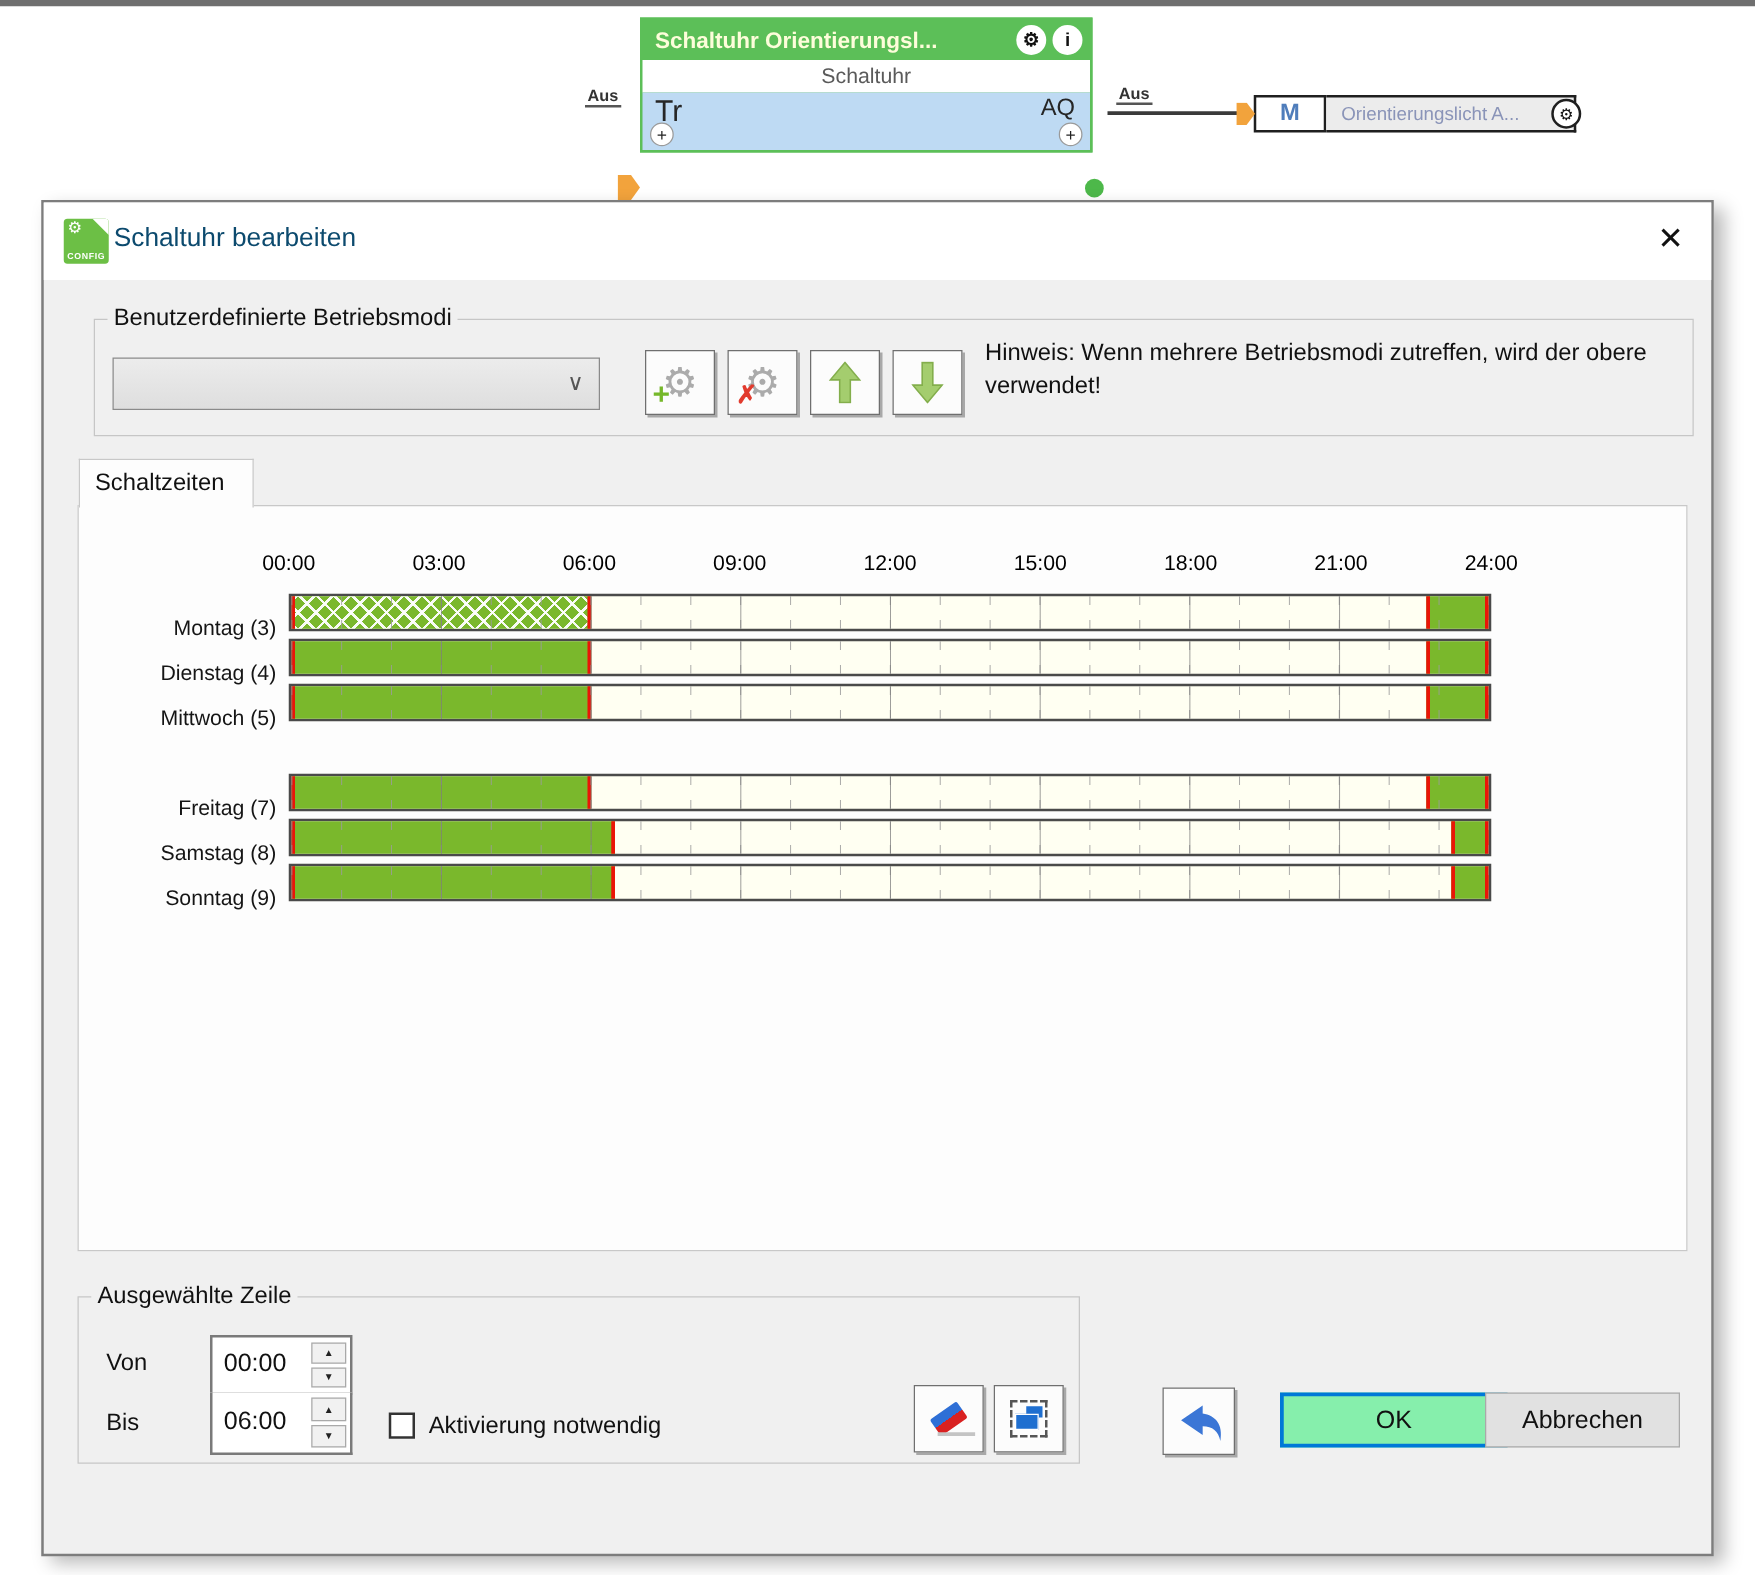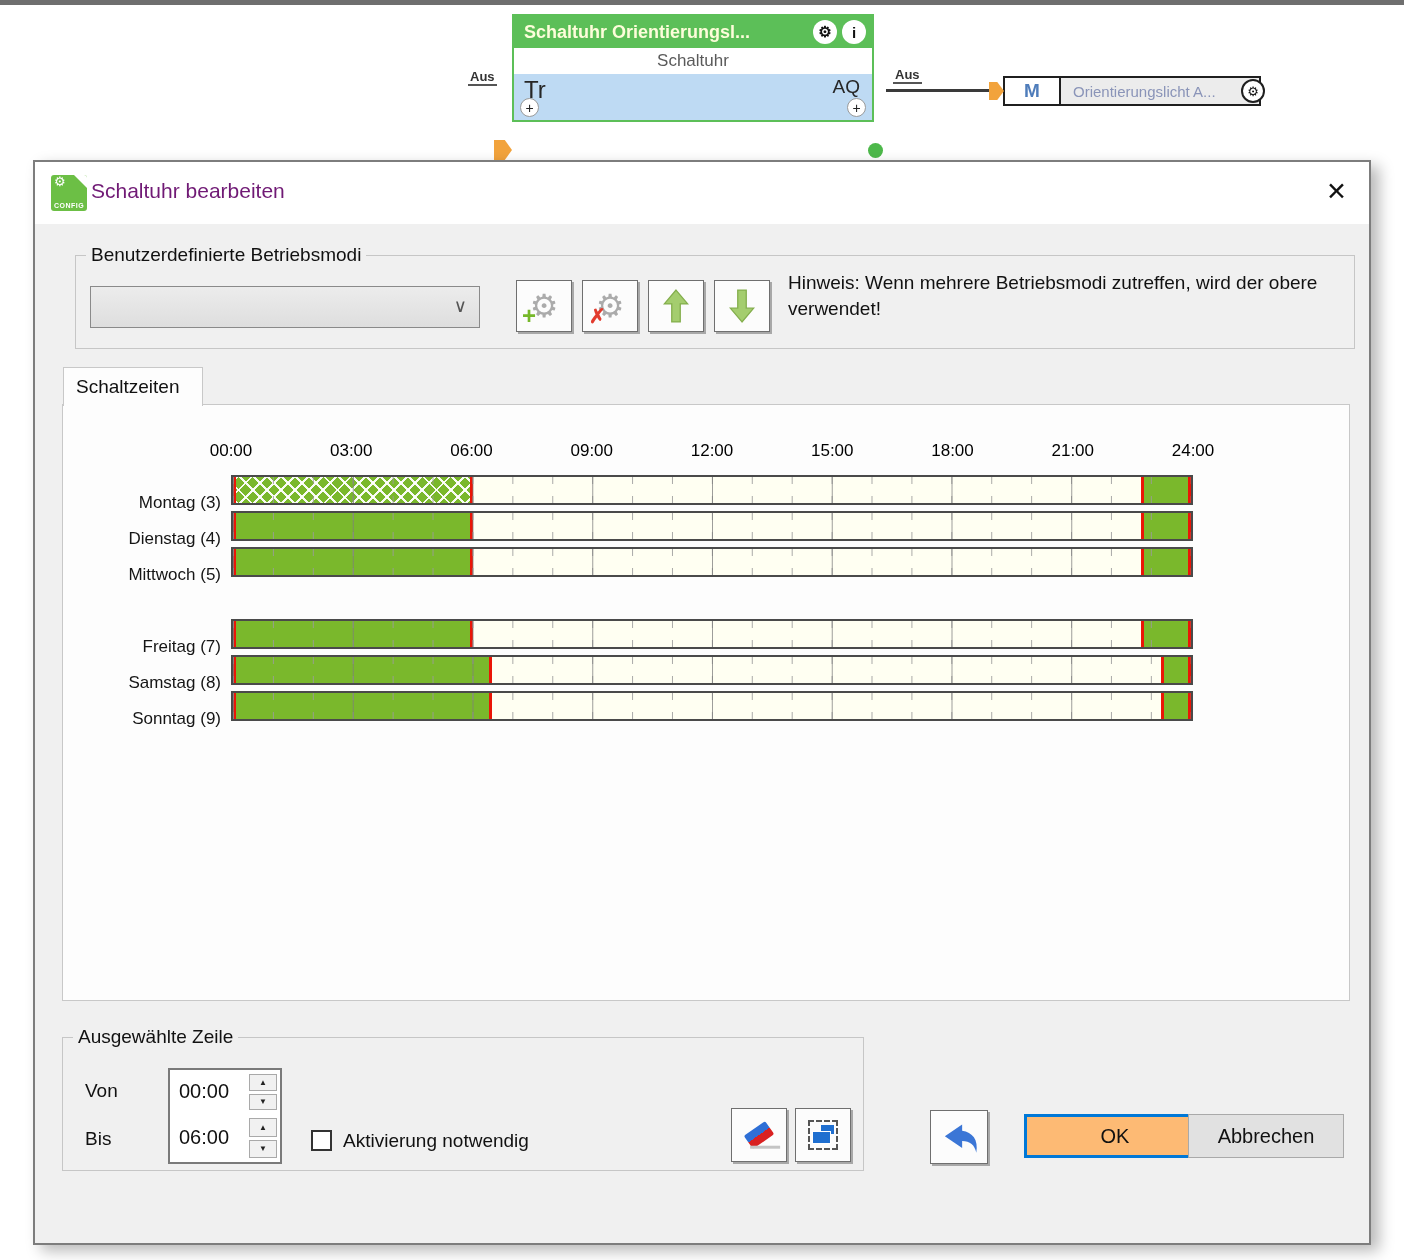--- a/index.html
+++ b/index.html
@@ -39,21 +39,21 @@
   #act-name{font-size:15px;color:#8a94b8;}
   #act-gear{position:absolute;right:-6px;top:1px;width:24px;height:24px;border-radius:50%;background:#fff;border:2px solid #1f1f1f;box-sizing:border-box;display:flex;align-items:center;justify-content:center;font-size:13px;color:#111;}
 
   
   #dialog{left:33px;top:160px;width:1338px;height:1085px;background:#f0f0f0;border:2px solid #7d7d7d;box-sizing:border-box;box-shadow:8px 6px 14px rgba(0,0,0,.28);}
   #titlebar{position:absolute;left:0;top:0;right:0;height:62px;background:#ffffff;}
   #app-icon{position:absolute;left:16px;top:13px;width:36px;height:36px;background:#6cbf45;border-radius:3px;overflow:hidden;}
   #app-icon .fold{position:absolute;right:0;top:0;width:0;height:0;border-left:13px solid transparent;border-top:13px solid #ffffff;}
   #app-icon .gear{position:absolute;left:3px;top:-1px;color:#fff;font-size:13px;}
   #app-icon .cfg{position:absolute;left:0;right:0;bottom:2px;text-align:center;color:#fff;font-size:7px;font-weight:bold;letter-spacing:.5px;}
-  #dlg-title{position:absolute;left:56px;top:17px;font-size:21px;color:#701a75;}
+  #dlg-title{position:absolute;left:56px;top:17px;font-size:21px;color:#0c4a6e;}
   #dlg-close{position:absolute;right:22px;top:14px;font-size:25px;color:#111;cursor:pointer;line-height:30px;}
 
   .groupbox{position:absolute;border:1px solid #c6c6c6;}
   .group-label{position:absolute;top:-12px;left:10px;background:#f0f0f0;padding:0 5px;font-size:19px;color:#111;white-space:nowrap;}
 
   #modes-group{left:40px;top:93px;width:1278px;height:92px;}
   #mode-combo{position:absolute;left:14px;top:30px;width:390px;height:42px;background:linear-gradient(#ececec,#dedede);border:1px solid #8a8a8a;box-sizing:border-box;}
   #mode-combo .chev{position:absolute;right:12px;top:8px;font-size:18px;color:#555;}
   .toolbtn{position:absolute;top:24px;width:56px;height:52px;background:#fcfcfc;border:1px solid #6f6f6f;box-sizing:border-box;box-shadow:2px 2px 0 rgba(80,80,80,.45);display:flex;align-items:center;justify-content:center;cursor:pointer;}
   .toolbtn .gear{font-size:32px;color:#ababab;line-height:32px;}
@@ -99,21 +99,21 @@
   .iconbtn{position:absolute;width:56px;height:54px;background:#fcfcfc;border:1px solid #6f6f6f;box-sizing:border-box;box-shadow:2px 2px 0 rgba(80,80,80,.45);display:flex;align-items:center;justify-content:center;cursor:pointer;}
   #eraser-btn{left:668px;top:70px;}
   #copy-btn{left:732px;top:70px;}
   .eraser{width:26px;height:16px;background:linear-gradient(#2e6fd6 0 50%, #d92121 50% 100%);transform:rotate(-35deg);border-radius:2px;position:relative;}
   .eraser::after{content:"";position:absolute;left:-4px;bottom:-7px;width:30px;height:3px;background:#c4c4c4;transform:rotate(35deg);}
   .copy-ic{width:30px;height:30px;border:2px dashed #555;position:relative;box-sizing:border-box;}
   .copy-ic::before{content:"";position:absolute;right:2px;top:3px;width:13px;height:9px;background:#1f6fd0;}
   .copy-ic::after{content:"";position:absolute;left:2px;bottom:4px;width:17px;height:11px;background:#1f6fd0;border:1px solid #fff;}
   #undo-btn{left:895px;top:948px;width:58px;height:54px;}
   .pushbtn{position:absolute;top:952px;height:44px;box-sizing:border-box;font-size:20px;color:#111;display:flex;align-items:center;justify-content:center;cursor:pointer;}
-  #ok-btn{left:989px;width:182px;background:#fdba74;border:3px solid #0078d7;}
+  #ok-btn{left:989px;width:182px;background:#86efac;border:3px solid #0078d7;}
   #cancel-btn{left:1153px;width:156px;background:#e1e1e1;border:1px solid #a9a9a9;}
   #footer-hint{position:absolute;left:17px;top:1030px;font-size:19px;color:#111;}
 </style>
 </head>
 <body>
 
 <div id="top-edge" class="abs"></div>
 
 <div id="node" class="abs">
   <div id="node-header">

